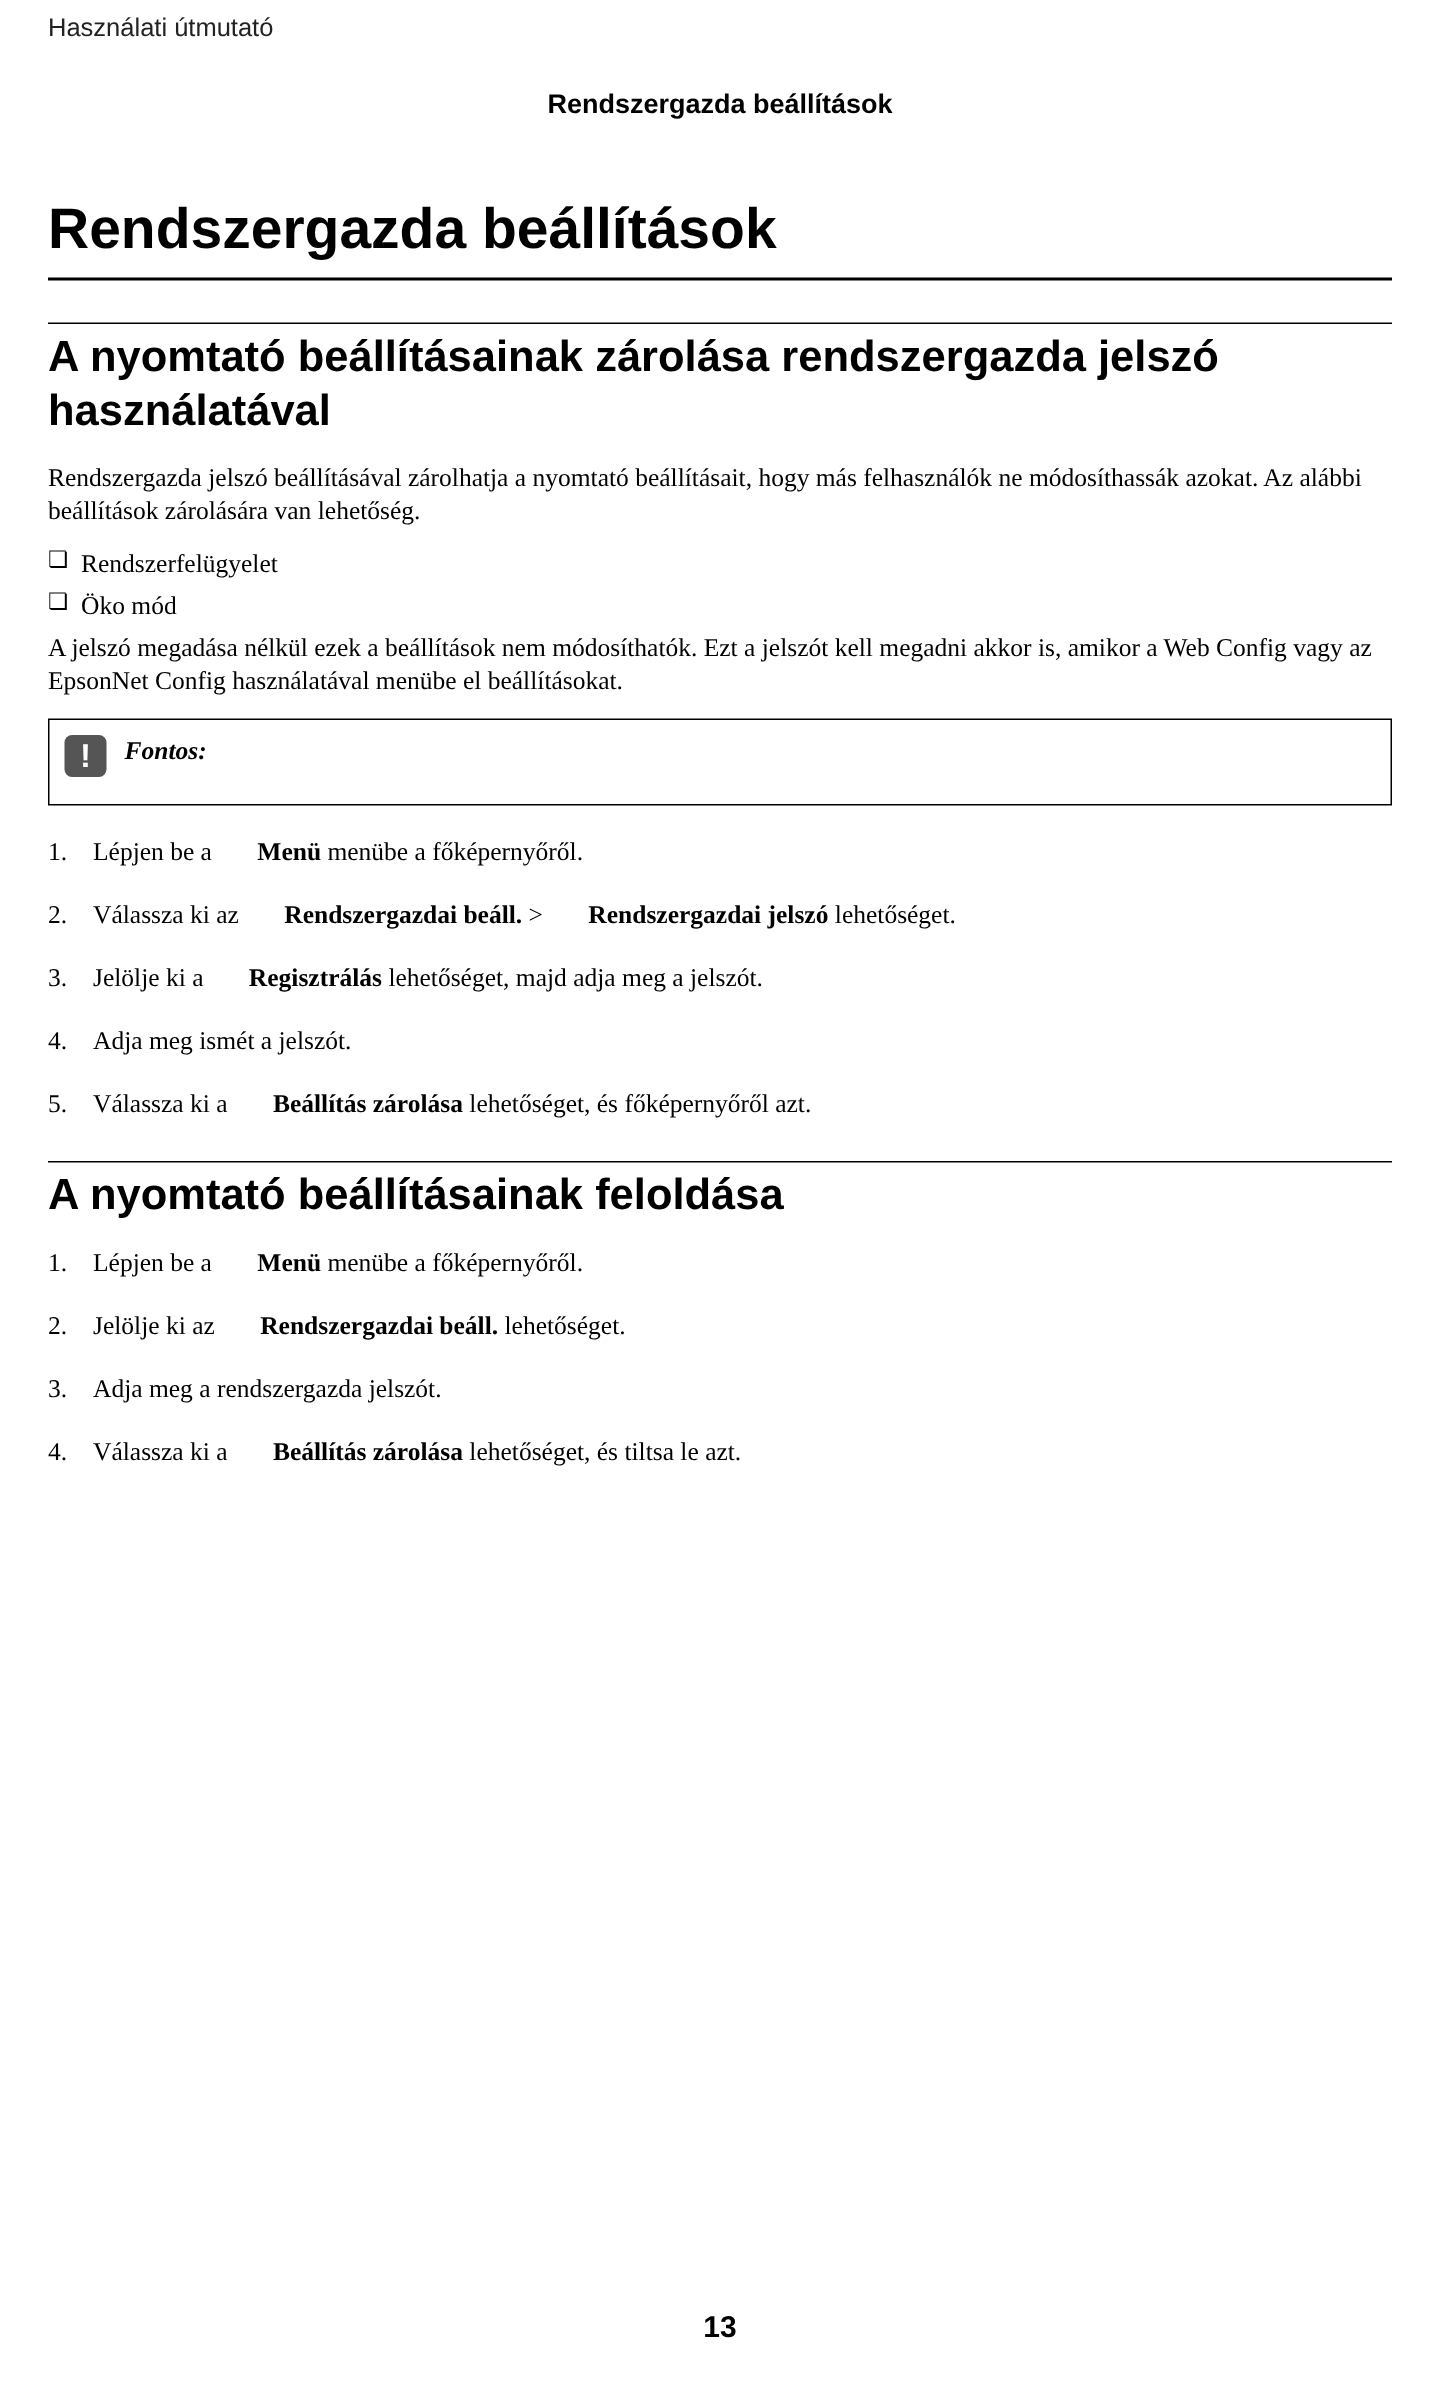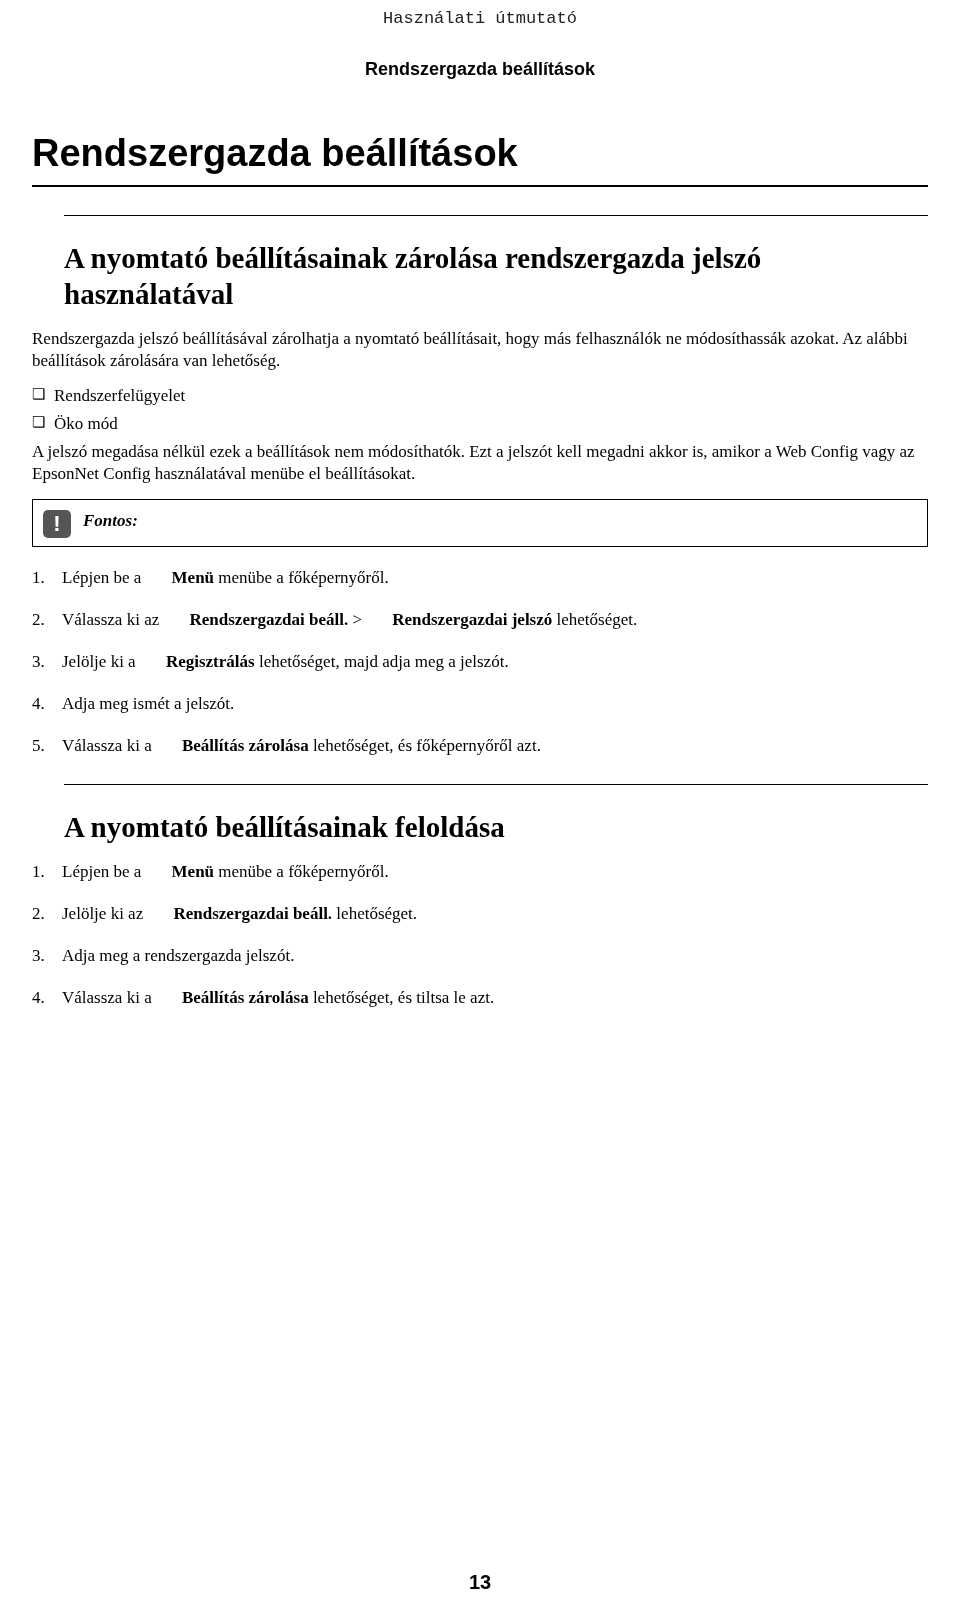--- a/index.html
+++ b/index.html
@@ -7,68 +7,66 @@
     font-family: "Times New Roman", Times, serif;
     background: #fff;
     color: #000;
     width: 960px;
     margin: 0 auto;
     padding: 8px 32px 40px 32px;
     font-size: 17px;
     line-height: 1.3;
   }
   .header-top {
-    font-family: Liberation Mono, monospace;
+    font-family: Liberation Sans, sans-serif;
     font-size: 17px;
     color: #222;
     margin-bottom: 28px;
-    text-align: center;
   }
   .header-sub {
     font-family: Arial, Helvetica, sans-serif;
     font-weight: bold;
     text-align: center;
     font-size: 18px;
     margin-bottom: 48px;
   }
   h1.page-title {
     font-family: Arial, Helvetica, sans-serif;
     font-weight: bold;
     font-size: 38px;
     border-bottom: 2px solid #000;
     padding-bottom: 6px;
     margin-bottom: 28px;
   }
   h2.section {
-    font-family: Liberation Serif, serif;
+    font-family: Liberation Sans, sans-serif;
     font-weight: bold;
     font-size: 29px;
     border-top: 1.5px solid #000;
-    padding-top: 24px;
+    padding-top: 4px;
     margin-top: 26px;
     margin-bottom: 16px;
     line-height: 1.25;
-    margin-left: 32px;
   }
   p { margin-bottom: 12px; }
   .bullet-item {
     margin-bottom: 6px;
     padding-left: 22px;
     position: relative;
   }
   .bullet-item::before {
     content: "❏";
     position: absolute;
     left: 0;
     top: 0;
     font-size: 15px;
   }
   .important-box {
     border: 1px solid #000;
-    padding: 10px 12px 10px 50px;
+    padding: 10px 12px 20px 50px;
     margin: 14px 0 20px 0;
     position: relative;
     min-height: 48px;
   }
   .important-icon {
     position: absolute;
     left: 10px;
     top: 10px;
     width: 28px;
     height: 28px;

